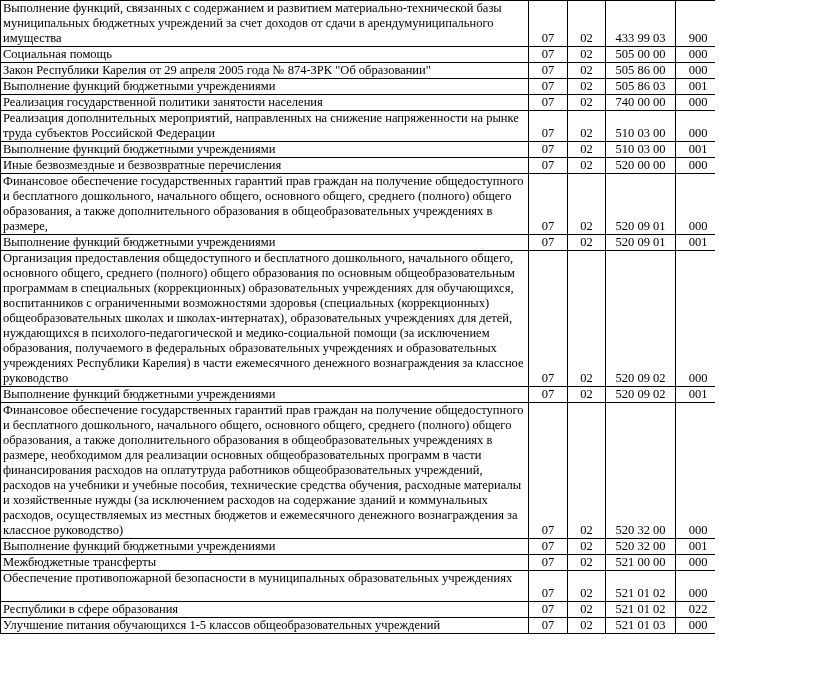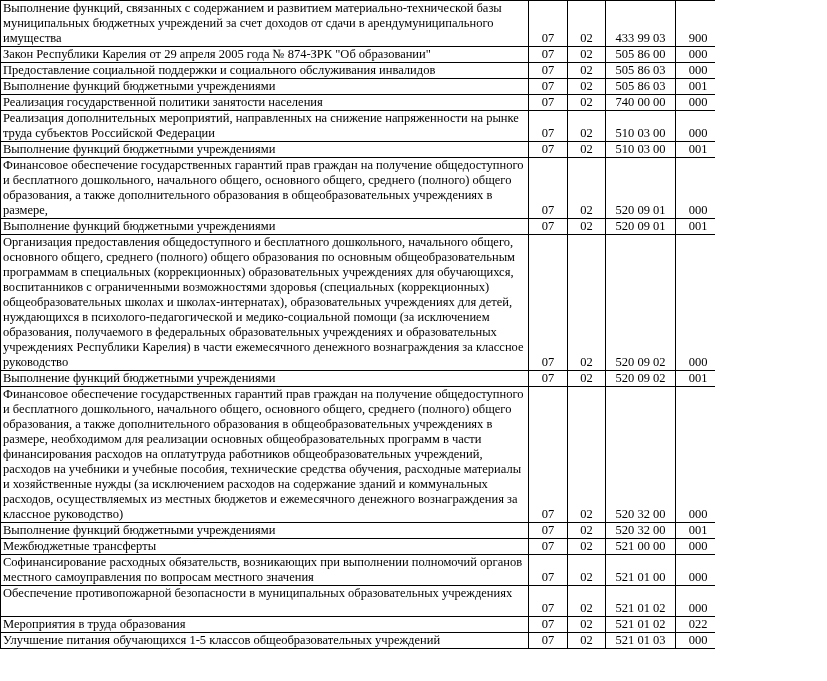--- a/index.html
+++ b/index.html
@@ -58,44 +58,44 @@
     <tbody>
         <tr>
           <td class="name">Выполнение функций, связанных с содержанием и развитием материально-технической базы муниципальных бюджетных учреждений за счет доходов от сдачи в арендумуниципального имущества</td>
           <td class="num">07</td>
           <td class="num">02</td>
           <td class="num">433 99 03</td>
           <td class="num">900</td>
           <td class="num">32,8</td>
         </tr>
         <tr>
+          <td class="name">Социальная помощь</td>
+          <td class="num">07</td>
+          <td class="num">02</td>
+          <td class="num">505 00 00</td>
+          <td class="num">000</td>
+          <td class="num">354,4</td>
+        </tr>
+        <tr>
           <td class="name">Закон Республики Карелия от 29 апреля 2005 года № 874-ЗРК "Об образовании"</td>
           <td class="num">07</td>
           <td class="num">02</td>
           <td class="num">505 86 00</td>
           <td class="num">000</td>
           <td class="num">354,4</td>
         </tr>
         <tr>
-          <td class="name">Предоставление социальной поддержки и социального обслуживания инвалидов</td>
+          <td class="name">Выполнение функций бюджетными учреждениями</td>
           <td class="num">07</td>
           <td class="num">02</td>
           <td class="num">505 86 03</td>
-          <td class="num">000</td>
+          <td class="num">001</td>
           <td class="num">354,4</td>
         </tr>
         <tr>
-          <td class="name">Выполнение функций бюджетными учреждениями</td>
-          <td class="num">07</td>
-          <td class="num">02</td>
-          <td class="num">505 86 03</td>
-          <td class="num">001</td>
-          <td class="num">354,4</td>
-        </tr>
-        <tr>
           <td class="name">Реализация государственной политики занятости населения</td>
           <td class="num">07</td>
           <td class="num">02</td>
           <td class="num">740 00 00</td>
           <td class="num">000</td>
           <td class="num">4,6</td>
         </tr>
         <tr>
           <td class="name">Реализация дополнительных мероприятий, направленных на снижение напряженности на рынке труда субъектов Российской Федерации</td>
           <td class="num">07</td>
@@ -106,20 +106,28 @@
         </tr>
         <tr>
           <td class="name">Выполнение функций бюджетными учреждениями</td>
           <td class="num">07</td>
           <td class="num">02</td>
           <td class="num">510 03 00</td>
           <td class="num">001</td>
           <td class="num">4,6</td>
         </tr>
         <tr>
+          <td class="name">Иные безвозмездные и безвозвратные перечисления</td>
+          <td class="num">07</td>
+          <td class="num">02</td>
+          <td class="num">520 00 00</td>
+          <td class="num">000</td>
+          <td class="num">611 536,2</td>
+        </tr>
+        <tr>
           <td class="name">Финансовое обеспечение государственных гарантий прав граждан на получение общедоступного и бесплатного дошкольного, начального общего, основного общего, среднего (полного) общего образования, а также дополнительного образования в общеобразовательных учреждениях в размере,</td>
           <td class="num">07</td>
           <td class="num">02</td>
           <td class="num">520 09 01</td>
           <td class="num">000</td>
           <td class="num">21 322,9</td>
         </tr>
         <tr>
           <td class="name">Выполнение функций бюджетными учреждениями</td>
           <td class="num">07</td>
@@ -162,37 +170,29 @@
         </tr>
         <tr>
           <td class="name">Межбюджетные трансферты</td>
           <td class="num">07</td>
           <td class="num">02</td>
           <td class="num">521 00 00</td>
           <td class="num">000</td>
           <td class="num">84 885,4</td>
         </tr>
         <tr>
-          <td class="name">Софинансирование расходных обязательств, возникающих при выполнении полномочий органов местного самоуправления по вопросам местного значения</td>
-          <td class="num">07</td>
-          <td class="num">02</td>
-          <td class="num">521 01 00</td>
-          <td class="num">000</td>
-          <td class="num">19 395,8</td>
-        </tr>
-        <tr>
           <td class="name"><span>Обеспечение противопожарной безопасности в муниципальных образовательных учреждениях</span><div class="padline"></div></td>
           <td class="num">07</td>
           <td class="num">02</td>
           <td class="num">521 01 02</td>
           <td class="num">000</td>
           <td class="num">81,9</td>
         </tr>
         <tr>
-          <td class="name">Мероприятия в труда образования</td>
+          <td class="name">Республики в сфере образования</td>
           <td class="num">07</td>
           <td class="num">02</td>
           <td class="num">521 01 02</td>
           <td class="num">022</td>
           <td class="num">81,9</td>
         </tr>
         <tr>
           <td class="name">Улучшение питания обучающихся 1-5 классов общеобразовательных учреждений</td>
           <td class="num">07</td>
           <td class="num">02</td>

